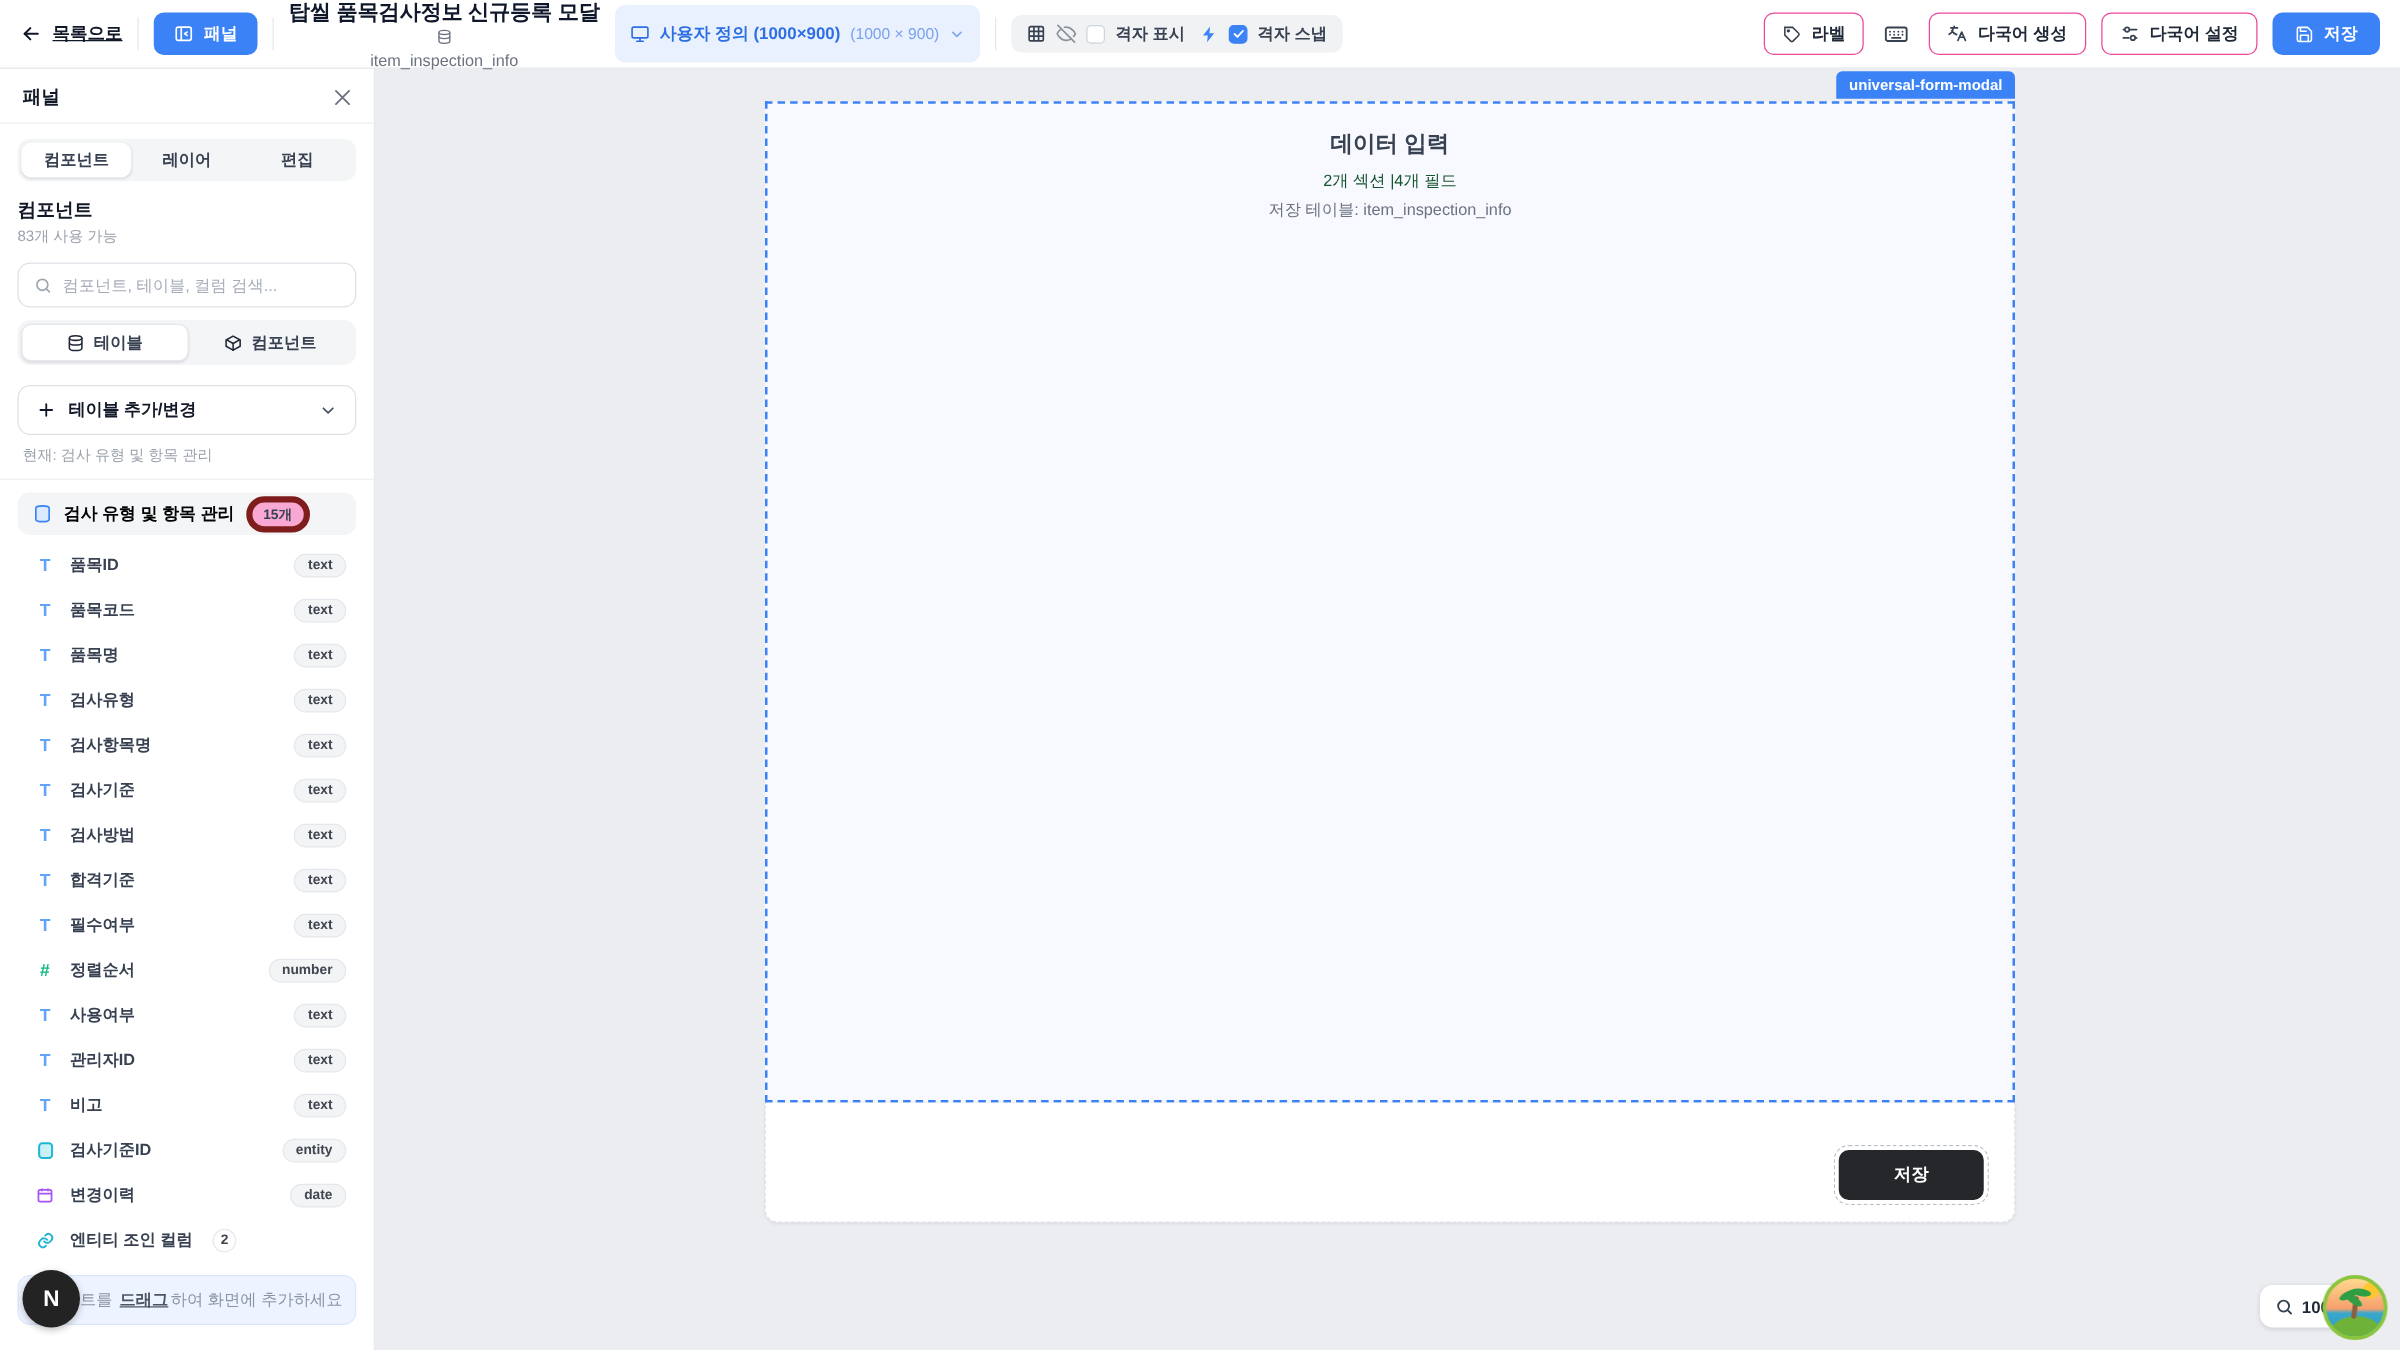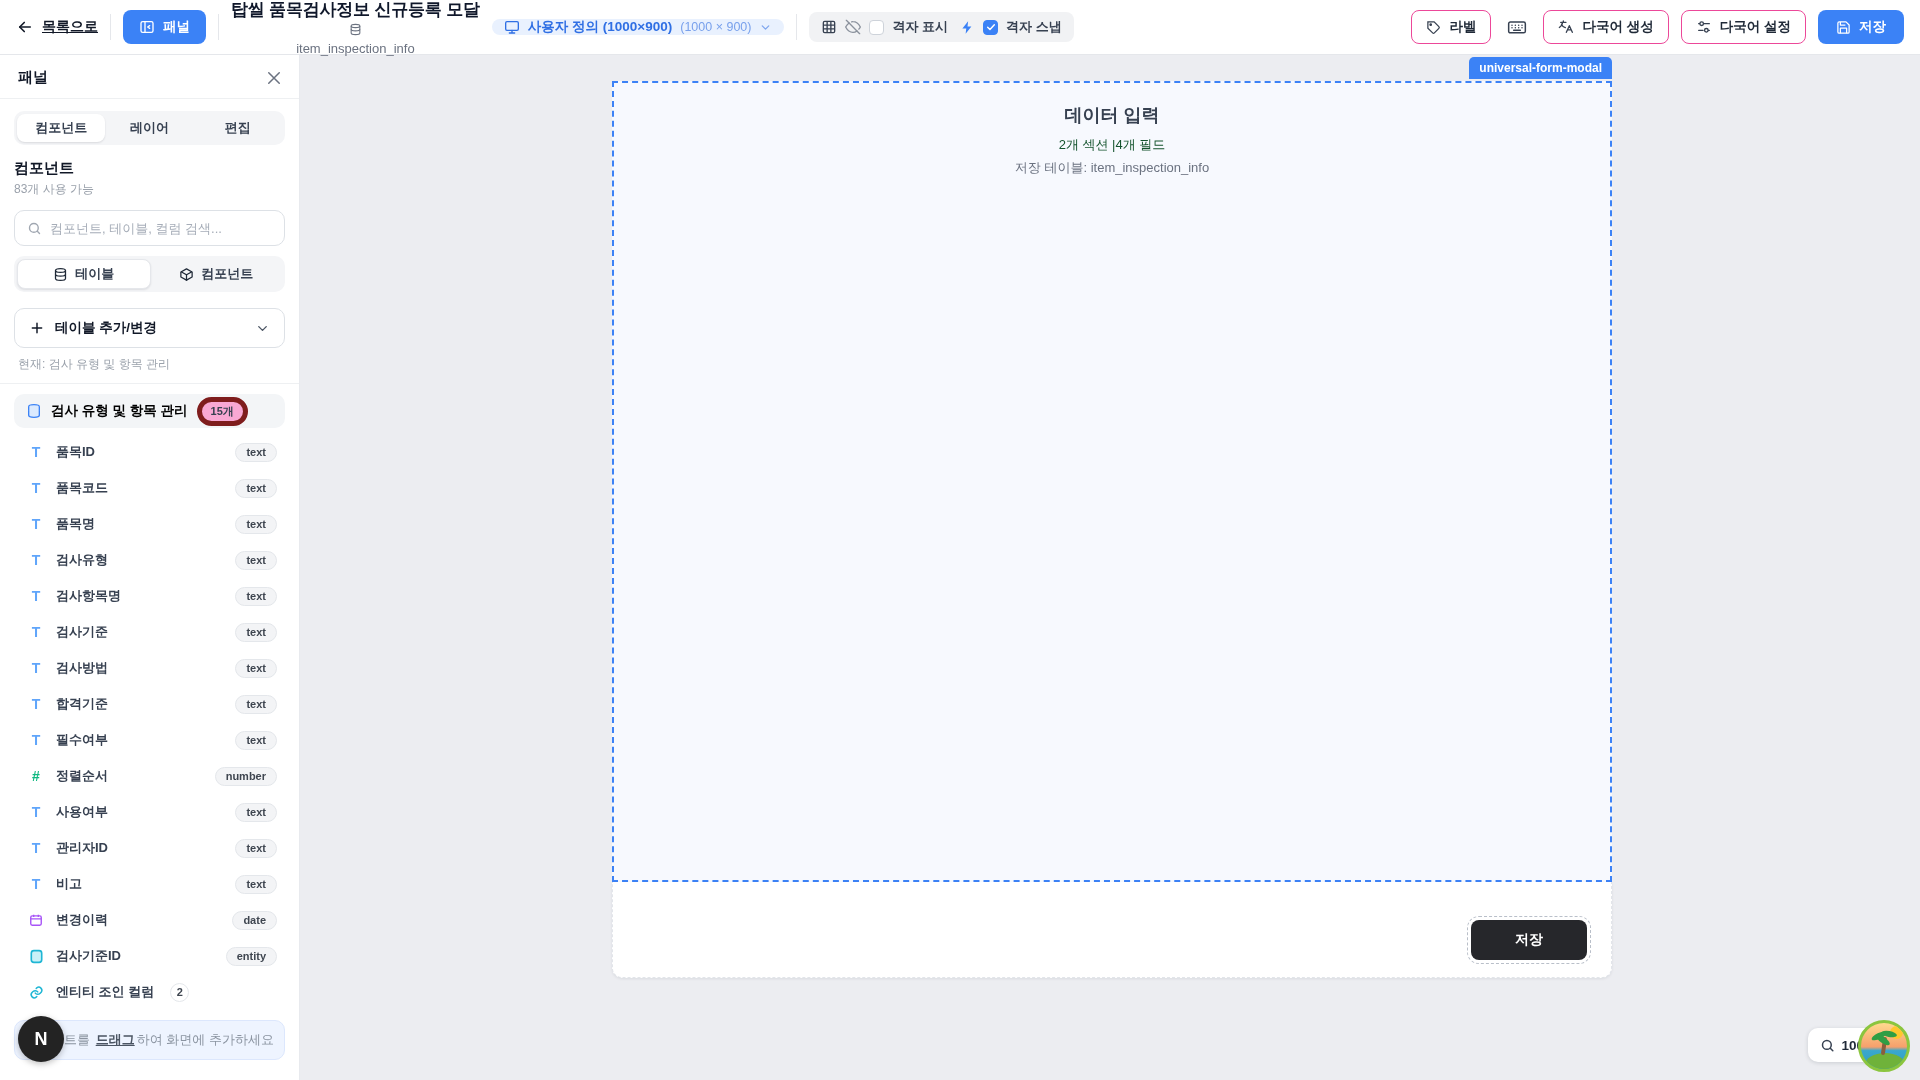--- a/index.html
+++ b/index.html
@@ -10,21 +10,21 @@
   .header{ position:fixed; left:0; top:0; width:1920px; height:55px; background:#fff;
     border-bottom:1px solid #e5e7eb; display:flex; align-items:center; padding:0 16px; gap:12px; z-index:50;}
   .hbtn{ display:flex; align-items:center; gap:8px; cursor:pointer; }
   .back-label{ font-size:14px; font-weight:700; color:#111827;text-decoration:underline; }
   .vr{ width:1px; height:26px; background:#e5e7eb; }
   .panel-btn{ background:#3b82f6; color:#fff; border:none; border-radius:8px; height:34px;
     padding:0 16px; display:flex; align-items:center; gap:8px; font-size:13.5px; font-weight:700; cursor:pointer;}
   .title-block{ display:flex; flex-direction:column; justify-content:center; gap:2px; }
   .page-title{ font-size:17px; font-weight:800; color:#0f172a; letter-spacing:-.2px;}
   .page-sub{ display:flex; align-items:center; gap:5px; font-size:13px; color:#6b7280;flex-direction:column; }
-  .chip{ background:#e9f1fe; border-radius:8px; height:16px; display:flex; align-items:center;
+  .chip{ background:#e9f1fe; border-radius:8px; height:46px; display:flex; align-items:center;
     gap:8px; padding:0 12px; cursor:pointer; }
   .chip-label{ color:#2f6fe4; font-size:13.5px; font-weight:700; }
   .chip-size{ color:#79a1ec; font-size:12.5px; }
   .grid-pill{ background:#f1f2f4; border-radius:8px; height:30px; display:flex; align-items:center;
     gap:8px; padding:15px 12px; }
   .grid-pill .lbl{ font-size:13px; font-weight:600; color:#374151; }
   .cbx{ width:15px; height:15px; border-radius:4px; border:1.5px solid #ced3da; background:#fff;
     display:inline-flex; align-items:center; justify-content:center; cursor:pointer;}
   .cbx.checked{ background:#3b82f6; border-color:#3b82f6; }
   .spacer{ flex:1; }
@@ -411,36 +411,36 @@
         </div>
         <div class="field-row">
           <span class="f-icon">
             <span style="color:#60a5fa">T</span>
           </span>
           <span class="f-label">비고</span>
           <span class="f-badge">text</span>
         </div>
         <div class="field-row">
           <span class="f-icon">
+            <svg width="13" height="15" viewBox="0 0 20 22">
+              <rect x="2" y="2" width="16" height="18" rx="4" fill="#c9f1f7" stroke="#1fb6d4" stroke-width="2.5"></rect>
+            </svg>
+          </span>
+          <span class="f-label">검사기준ID</span>
+          <span class="f-badge">entity</span>
+        </div>
+        <div class="field-row">
+          <span class="f-icon">
             <svg width="14" height="14" viewBox="0 0 24 24" fill="none" stroke="#a855f7" stroke-width="2.4">
               <rect x="3" y="5" width="18" height="16" rx="2.5"></rect>
               <path d="M3 10h18M8 3v4M16 3v4"></path>
             </svg>
           </span>
           <span class="f-label">변경이력</span>
           <span class="f-badge">date</span>
-        </div>
-        <div class="field-row">
-          <span class="f-icon">
-            <svg width="13" height="15" viewBox="0 0 20 22">
-              <rect x="2" y="2" width="16" height="18" rx="4" fill="#c9f1f7" stroke="#1fb6d4" stroke-width="2.5"></rect>
-            </svg>
-          </span>
-          <span class="f-label">검사기준ID</span>
-          <span class="f-badge">entity</span>
         </div>
         <div class="field-row">
           <span class="f-icon">
             <svg width="15" height="15" viewBox="0 0 24 24" fill="none" stroke="#1fb6d4" stroke-width="2.4" stroke-linecap="round">
               <path d="M10 13a5 5 0 0 0 7.5.5l2-2a5 5 0 0 0-7-7l-1 1"></path>
               <path d="M14 11a5 5 0 0 0-7.5-.5l-2 2a5 5 0 0 0 7 7l1-1"></path>
             </svg>
           </span>
           <span class="f-label">엔티티 조인 컬럼</span>
           <span class="f-cbadge">2</span>

